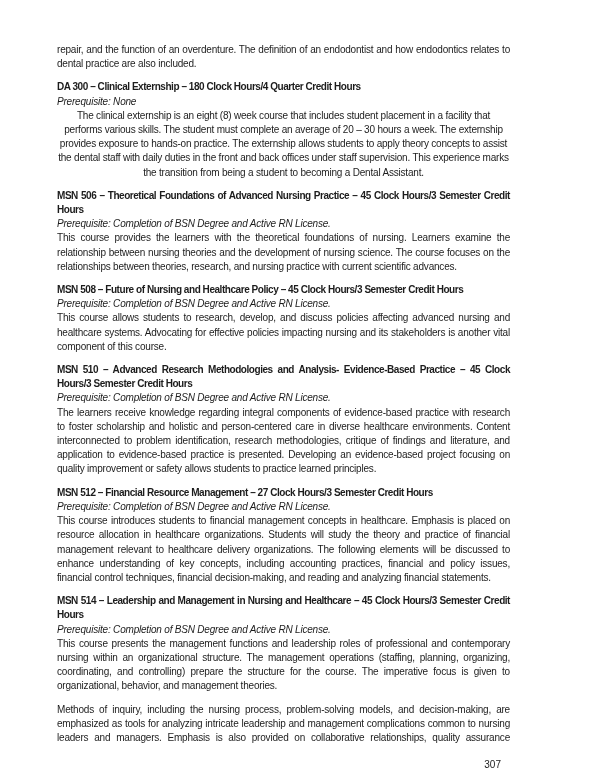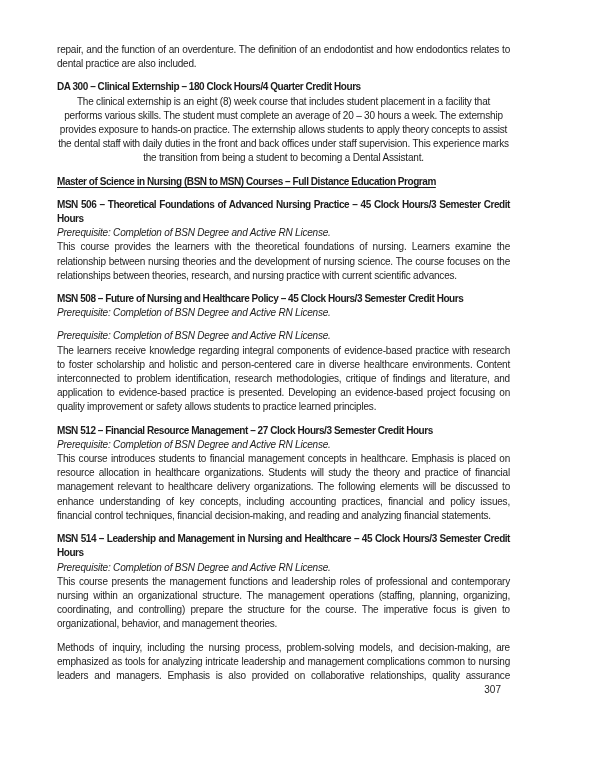--- a/index.html
+++ b/index.html
@@ -36,47 +36,49 @@
   }
   .course-description + .course-description { margin-top: 9px; }
   .section-heading {
     font-weight: bold;
     letter-spacing: -0.45px;
     text-decoration: underline;
     text-decoration-thickness: 1px;
     text-underline-offset: 2px;
   }
   .page-footer {
-    margin-top: 0;
+    margin-top: 13px;
     text-align: right;
     padding-right: 9px;
     letter-spacing: 0;
   }
 </style>
 </head>
 <body>
 
 <div class="page">
   <div>
       <div class="doc-block body-paragraph align-justify">repair, and the function of an overdenture. The definition of an endodontist and how endodontics relates to dental practice are also included.</div>
       <div class="doc-block">
         <div class="course-title">DA 300 – Clinical Externship – 180 Clock Hours/4 Quarter Credit Hours</div>
+        <div class="course-prerequisite">Prerequisite: None</div>
         <div class="course-description align-left">The clinical externship is an eight (8) week course that includes student placement in a facility that performs various skills. The student must complete an average of 20 – 30 hours a week. The externship provides exposure to hands-on practice. The externship allows students to apply theory concepts to assist the dental staff with daily duties in the front and back offices under staff supervision. This experience marks the transition from being a student to becoming a Dental Assistant.</div>
       </div>
-      <div class="doc-block section-heading">Master of Science in Nursing (BSN to MSN) Courses – Full Distance Education Program</div>
       <div class="doc-block">
         <div class="course-title">MSN 506 – Theoretical Foundations of Advanced Nursing Practice – 45 Clock Hours/3 Semester Credit Hours</div>
         <div class="course-prerequisite">Prerequisite: Completion of BSN Degree and Active RN License.</div>
         <div class="course-description align-justify">This course provides the learners with the theoretical foundations of nursing. Learners examine the relationship between nursing theories and the development of nursing science. The course focuses on the relationships between theories, research, and nursing practice with current scientific advances.</div>
       </div>
       <div class="doc-block">
         <div class="course-title">MSN 508 – Future of Nursing and Healthcare Policy – 45 Clock Hours/3 Semester Credit Hours</div>
         <div class="course-prerequisite">Prerequisite: Completion of BSN Degree and Active RN License.</div>
+        <div class="course-description align-justify">This course allows students to research, develop, and discuss policies affecting advanced nursing and healthcare systems. Advocating for effective policies impacting nursing and its stakeholders is another vital component of this course.</div>
       </div>
       <div class="doc-block">
+        <div class="course-title">MSN 510 – Advanced Research Methodologies and Analysis- Evidence-Based Practice – 45 Clock Hours/3 Semester Credit Hours</div>
         <div class="course-prerequisite">Prerequisite: Completion of BSN Degree and Active RN License.</div>
         <div class="course-description align-justify">The learners receive knowledge regarding integral components of evidence-based practice with research to foster scholarship and holistic and person-centered care in diverse healthcare environments. Content interconnected to problem identification, research methodologies, critique of findings and literature, and application to evidence-based practice is presented. Developing an evidence-based project focusing on quality improvement or safety allows students to practice learned principles.</div>
       </div>
       <div class="doc-block">
         <div class="course-title">MSN 512 – Financial Resource Management – 27 Clock Hours/3 Semester Credit Hours</div>
         <div class="course-prerequisite">Prerequisite: Completion of BSN Degree and Active RN License.</div>
         <div class="course-description align-justify">This course introduces students to financial management concepts in healthcare. Emphasis is placed on resource allocation in healthcare organizations. Students will study the theory and practice of financial management relevant to healthcare delivery organizations. The following elements will be discussed to enhance understanding of key concepts, including accounting practices, financial and policy issues, financial control techniques, financial decision-making, and reading and analyzing financial statements.</div>
       </div>
       <div class="doc-block">
         <div class="course-title">MSN 514 – Leadership and Management in Nursing and Healthcare – 45 Clock Hours/3 Semester Credit Hours</div>

